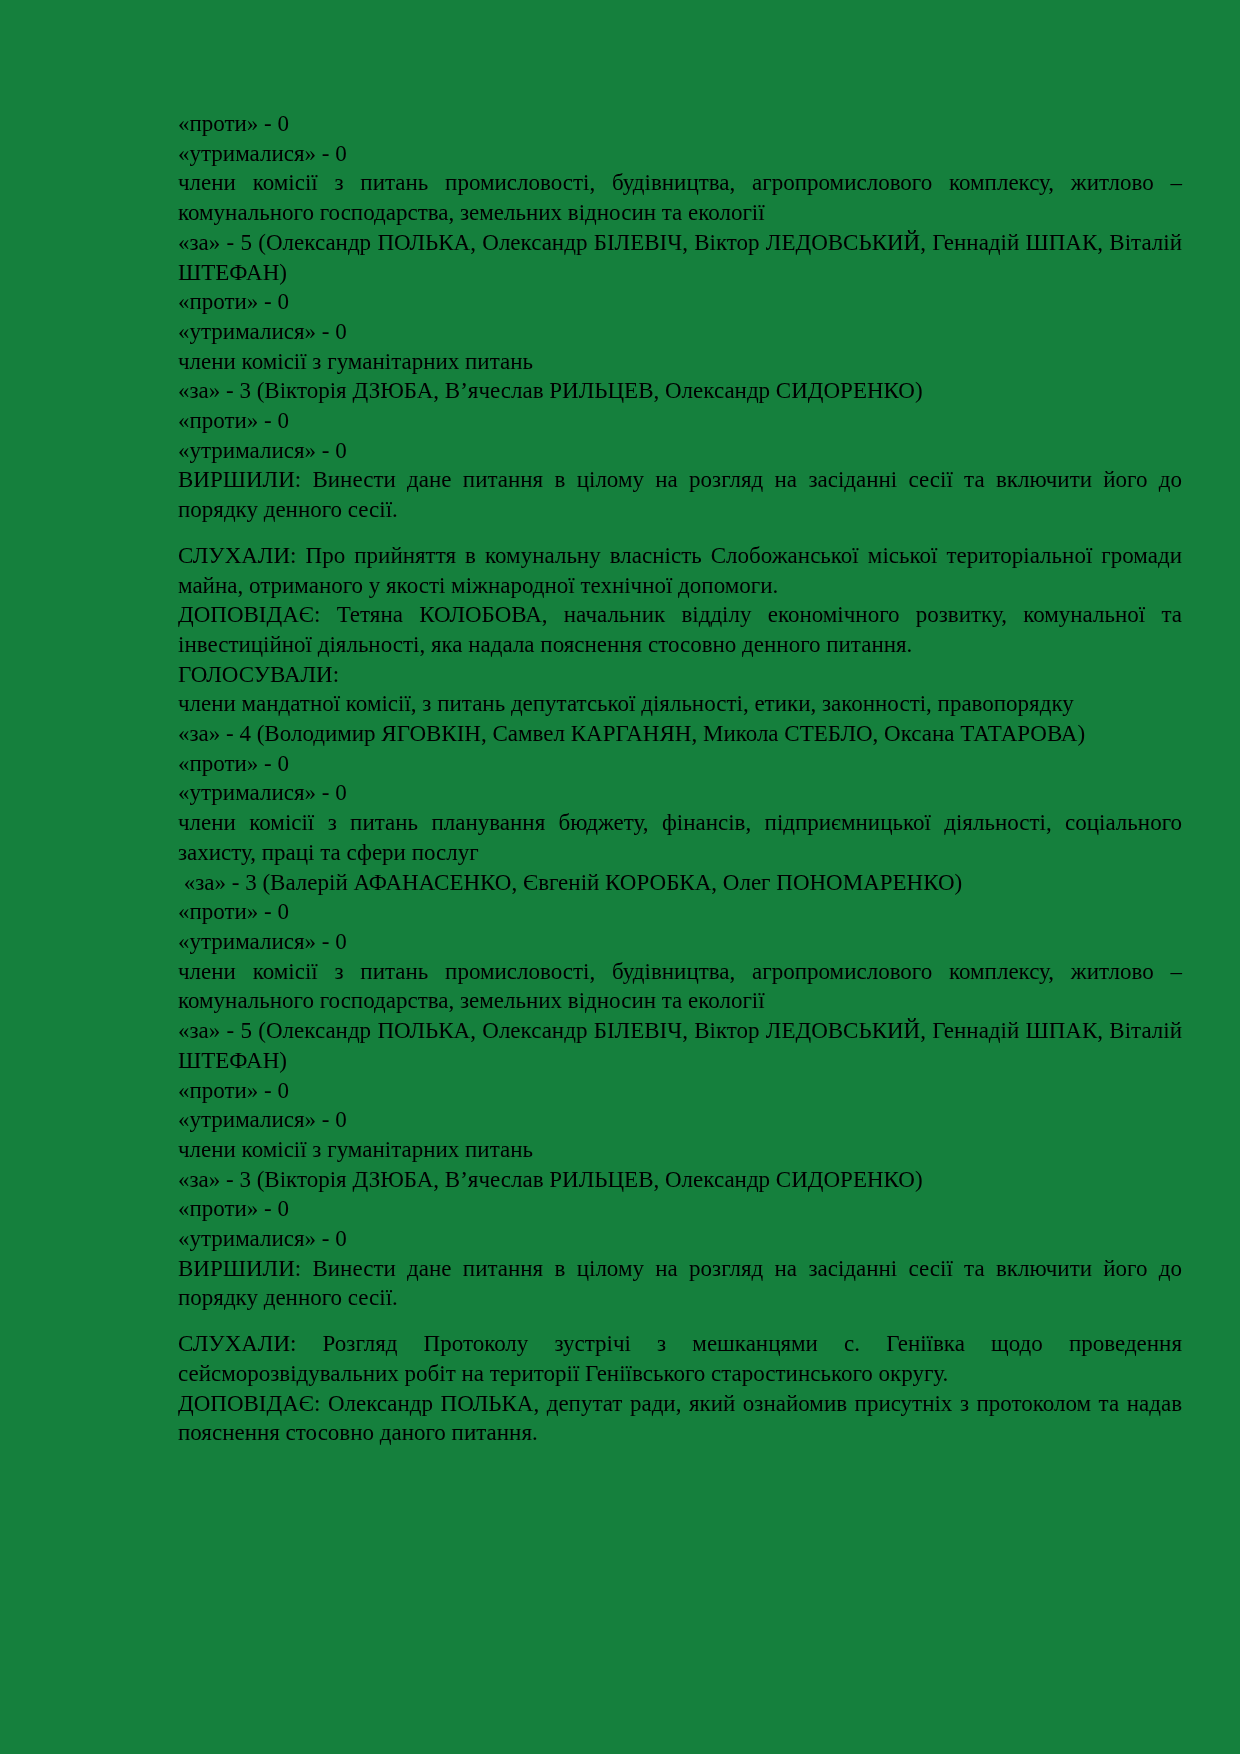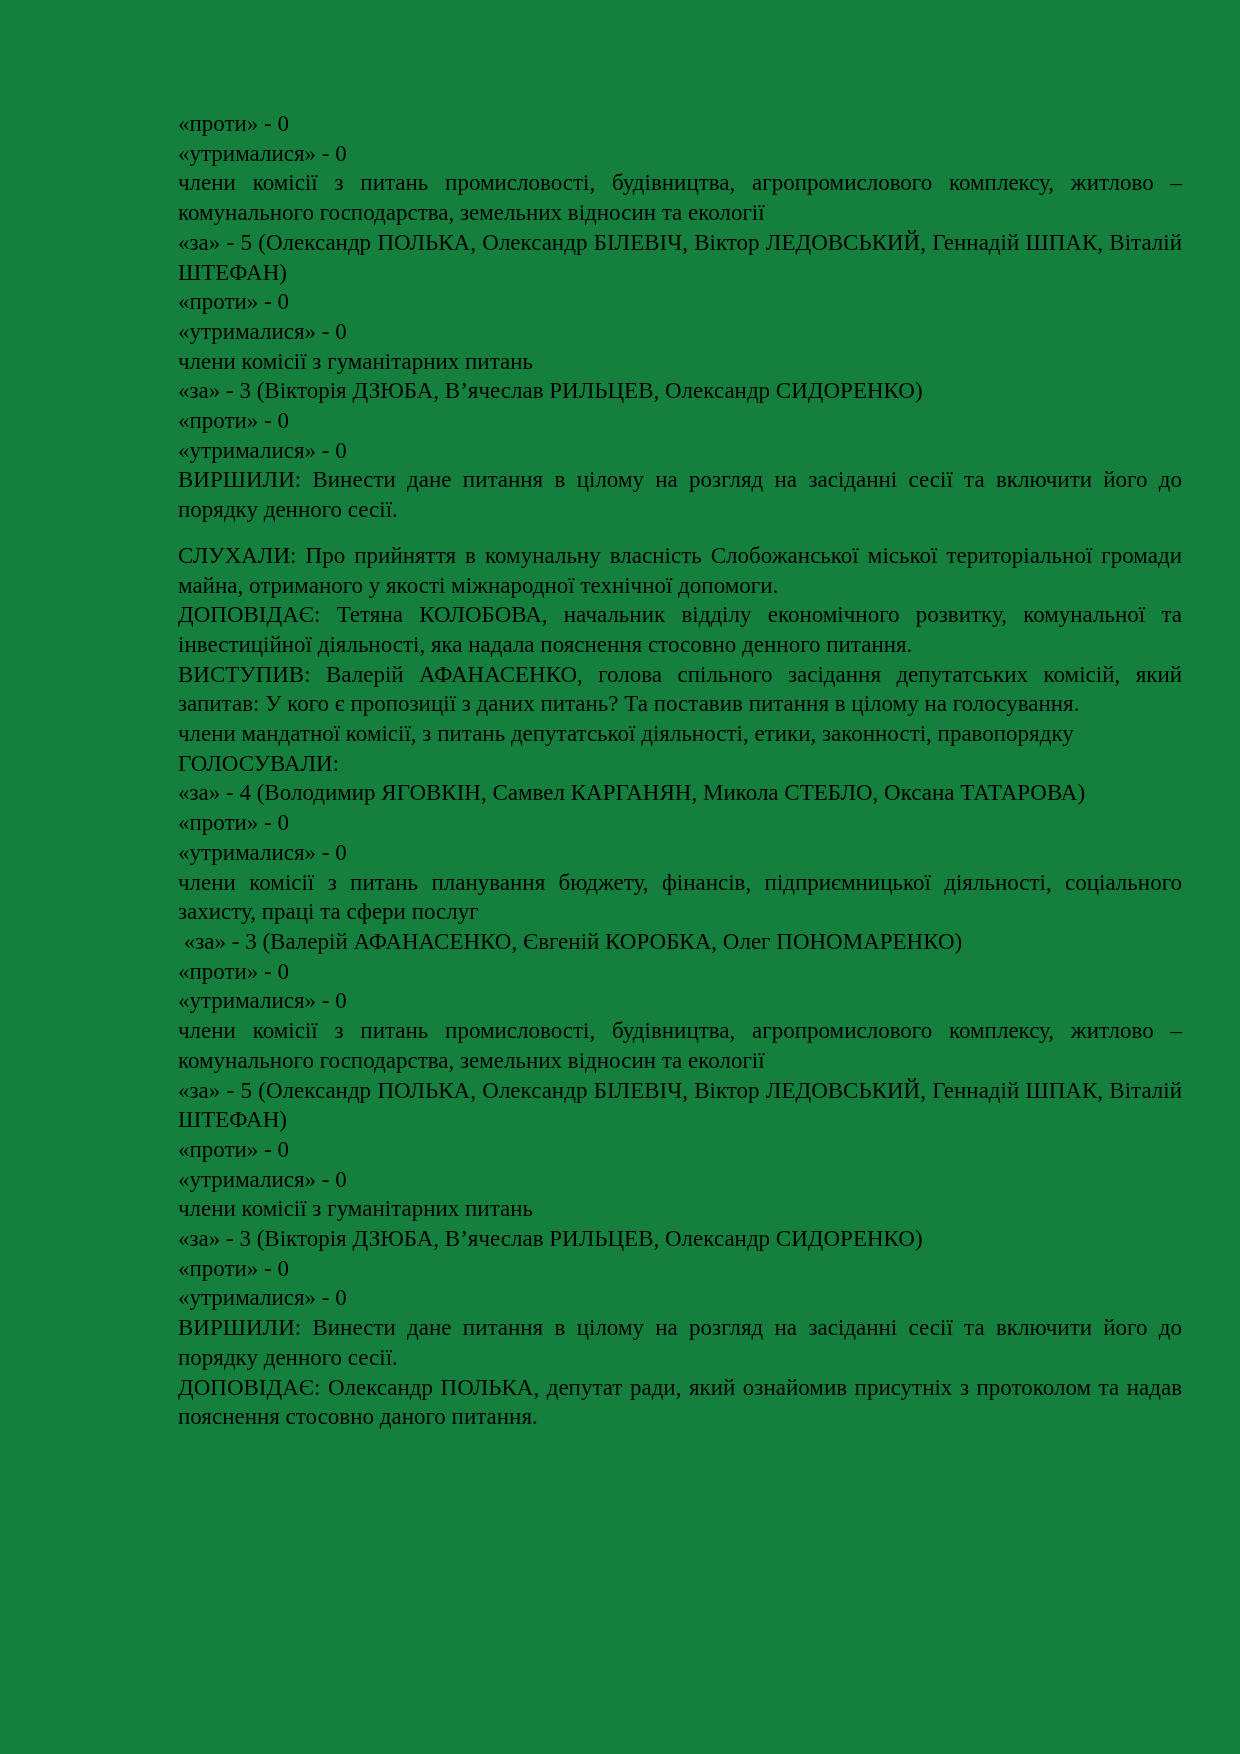--- a/index.html
+++ b/index.html
@@ -42,34 +42,34 @@
       <p class="">«за» - 5 (Олександр ПОЛЬКА, Олександр БІЛЕВІЧ, Віктор ЛЕДОВСЬКИЙ, Геннадій ШПАК, Віталій ШТЕФАН)</p>
       <p class="">«проти» - 0</p>
       <p class="">«утрималися» - 0</p>
       <p class="">члени комісії з гуманітарних питань</p>
       <p class="">«за» - 3 (Вікторія ДЗЮБА, В’ячеслав РИЛЬЦЕВ, Олександр СИДОРЕНКО)</p>
       <p class="">«проти» - 0</p>
       <p class="">«утрималися» - 0</p>
       <p class="">ВИРШИЛИ: Винести дане питання в цілому на розгляд на засіданні сесії та включити його до порядку денного сесії.</p>
       <p class="gap ">СЛУХАЛИ: Про прийняття в комунальну власність Слобожанської міської територіальної громади майна, отриманого у якості міжнародної технічної допомоги.</p>
       <p class="">ДОПОВІДАЄ: Тетяна КОЛОБОВА, начальник відділу економічного розвитку, комунальної та інвестиційної діяльності, яка надала пояснення стосовно денного питання.</p>
-      <p class="">ВИСТУПИВ: Валерій АФАНАСЕНКО, голова спільного засідання депутатських комісій, який запитав: У кого є пропозиції з даних питань? Та поставив питання в цілому на голосування.</p>
+      <p class="">ГОЛОСУВАЛИ:</p>
       <p class="">члени мандатної комісії, з питань депутатської діяльності, етики, законності, правопорядку</p>
-      <p class="">ГОЛОСУВАЛИ:</p>
       <p class="">«за» - 4 (Володимир ЯГОВКІН, Самвел КАРГАНЯН, Микола СТЕБЛО, Оксана ТАТАРОВА)</p>
       <p class="">«проти» - 0</p>
       <p class="">«утрималися» - 0</p>
       <p class="">члени комісії з питань планування бюджету, фінансів, підприємницької діяльності, соціального захисту, праці та сфери послуг</p>
       <p class="">&nbsp;«за» - 3 (Валерій АФАНАСЕНКО, Євгеній КОРОБКА, Олег ПОНОМАРЕНКО)</p>
       <p class="">«проти» - 0</p>
       <p class="">«утрималися» - 0</p>
       <p class="">члени комісії з питань промисловості, будівництва, агропромислового комплексу, житлово – комунального господарства, земельних відносин та екології</p>
       <p class="">«за» - 5 (Олександр ПОЛЬКА, Олександр БІЛЕВІЧ, Віктор ЛЕДОВСЬКИЙ, Геннадій ШПАК, Віталій ШТЕФАН)</p>
       <p class="">«проти» - 0</p>
       <p class="">«утрималися» - 0</p>
       <p class="">члени комісії з гуманітарних питань</p>
       <p class="">«за» - 3 (Вікторія ДЗЮБА, В’ячеслав РИЛЬЦЕВ, Олександр СИДОРЕНКО)</p>
       <p class="">«проти» - 0</p>
       <p class="">«утрималися» - 0</p>
       <p class="">ВИРШИЛИ: Винести дане питання в цілому на розгляд на засіданні сесії та включити його до порядку денного сесії.</p>
+      <p class="gap ">СЛУХАЛИ: Розгляд Протоколу зустрічі з мешканцями с. Геніївка щодо проведення сейсморозвідувальних робіт на території Геніївського старостинського округу.</p>
       <p class="">ДОПОВІДАЄ: Олександр ПОЛЬКА, депутат ради, який ознайомив присутніх з протоколом та надав пояснення стосовно даного питання.</p>
     </div>
 </div>
 
 </body></html>

